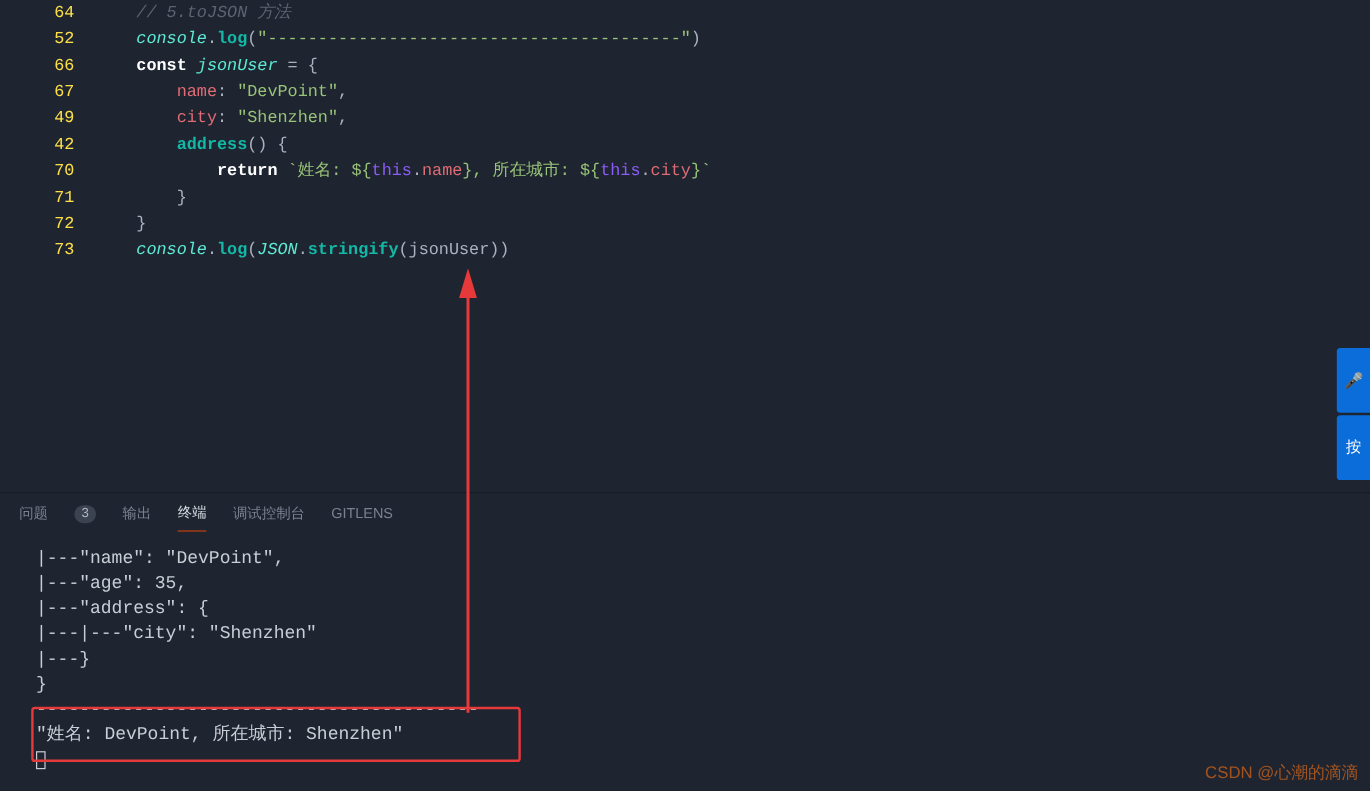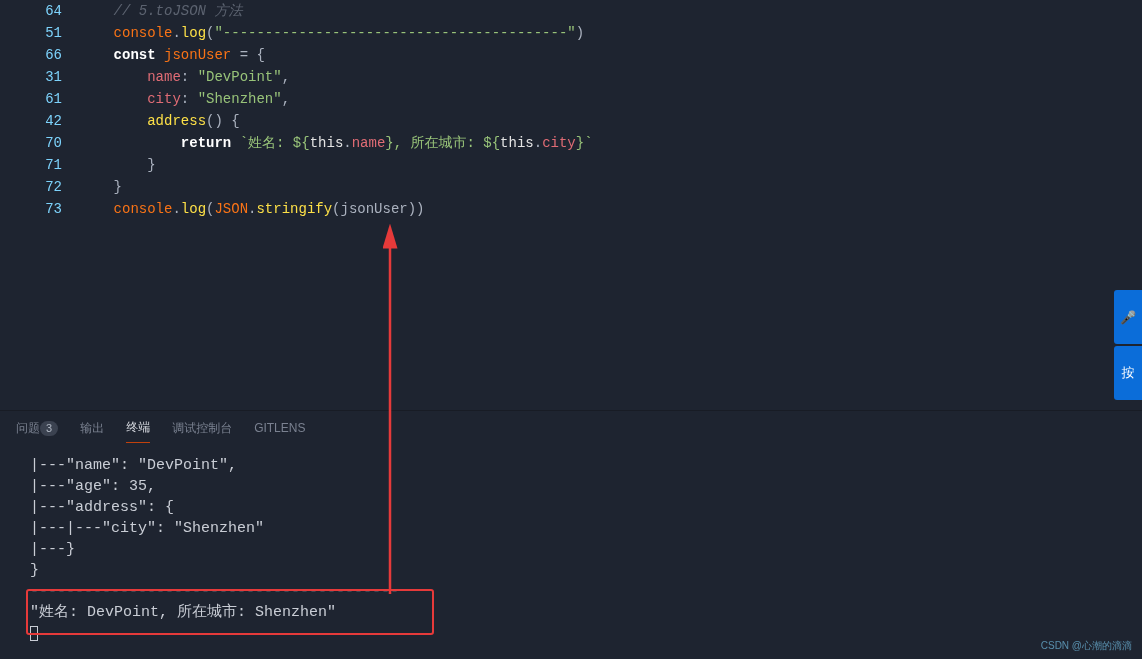--- a/index.html
+++ b/index.html
@@ -25,54 +25,54 @@
     }
     .code-line {
       display: flex;
       height: 22px;
       line-height: 22px;
     }
     .gutter {
       width: 80px;
       text-align: right;
       padding-right: 18px;
-      color: #7dd3fc;
+      color: #fde047;
       user-select: none;
       position: relative;
     }
     .code-content {
       white-space: pre;
       font-family: Consolas, 'Courier New', monospace;
     }
     .comment { color: #5c6370; font-style: italic; }
     .keyword { color: #ffffff; font-weight: bold; }
     .identifier { color: #abb2bf; }
-    .builtin { color: #f97316; }
-    .method { color: #fde047; }
+    .builtin { color: #5eead4; font-style: italic; }
+    .method { color: #14b8a6; font-weight: bold; }
     .prop { color: #e06c75; }
     .string { color: #98c379; }
     .punct { color: #abb2bf; }
-    .thiskw { color: #e5e5e5; margin-top: 23px; }
+    .thiskw { color: #8b5cf6; margin-top: 23px; }
     
     .terminal-panel {
       background: #1e2430;
       border-top: 1px solid #181c25;
     }
     .panel-tabs {
       display: flex;
       padding: 8px 16px 4px 16px;
       gap: 22px;
       font-size: 12px;
       color: #7a8190;
       font-family: -apple-system, 'Segoe UI', sans-serif;
     }
     .panel-tab {
       display: flex;
       align-items: center;
-      gap: 0;
+      gap: 22px;
       cursor: pointer;
       padding-bottom: 6px;
     }
     .panel-tab.active {
       color: #d7dae0;
       border-bottom: 1px solid #c2410c;
     }
     .badge {
       background: #3b4250;
       color: #b0b7c3;
@@ -121,22 +121,22 @@
       justify-content: center;
       font-size: 13px;
       font-family: sans-serif;
       border-bottom-left-radius: 3px;
       border-top-left-radius: 3px;
     }
     .watermark {
       position: absolute;
       right: 10px;
       bottom: 6px;
-      color: #7dd3fc;
-      font-size: 10px;
+      color: #f97316;
+      font-size: 14px;
       font-family: sans-serif;
       opacity: 0.6;
     }
     .cursor-block {
       display: inline-block;
       width: 8px;
       height: 15px;
       border: 1px solid #c9cdd5;
       vertical-align: middle;
     }
@@ -144,33 +144,33 @@
 </head>
 <body>
 
 <div class="editor-area">
   <div id="code-lines">
       <div class="code-line">
         <div class="gutter">64</div>
         <div class="code-content">    <span class="comment">// 5.toJSON 方法</span></div>
       </div>
       <div class="code-line">
-        <div class="gutter">51</div>
+        <div class="gutter">52</div>
         <div class="code-content">    <span class="builtin">console</span><span class="punct">.</span><span class="method">log</span><span class="punct">(</span><span class="string">"-----------------------------------------"</span><span class="punct">)</span></div>
       </div>
       <div class="code-line">
         <div class="gutter">66</div>
         <div class="code-content">    <span class="keyword">const</span><span class="identifier"> </span><span class="builtin">jsonUser</span><span class="identifier"> </span><span class="punct">=</span><span class="identifier"> </span><span class="punct">{</span></div>
       </div>
       <div class="code-line">
-        <div class="gutter">31</div>
+        <div class="gutter">67</div>
         <div class="code-content">        <span class="prop">name</span><span class="punct">: </span><span class="string">"DevPoint"</span><span class="punct">,</span></div>
       </div>
       <div class="code-line">
-        <div class="gutter">61</div>
+        <div class="gutter">49</div>
         <div class="code-content">        <span class="prop">city</span><span class="punct">: </span><span class="string">"Shenzhen"</span><span class="punct">,</span></div>
       </div>
       <div class="code-line">
         <div class="gutter">42</div>
         <div class="code-content">        <span class="method">address</span><span class="punct">() {</span></div>
       </div>
       <div class="code-line">
         <div class="gutter">70</div>
         <div class="code-content">            <span class="keyword">return</span><span class="identifier"> </span><span class="string">`姓名: ${</span><span class="thiskw">this</span><span class="punct">.</span><span class="prop">name</span><span class="string">}, 所在城市: ${</span><span class="thiskw">this</span><span class="punct">.</span><span class="prop">city</span><span class="string">}`</span></div>
       </div>

